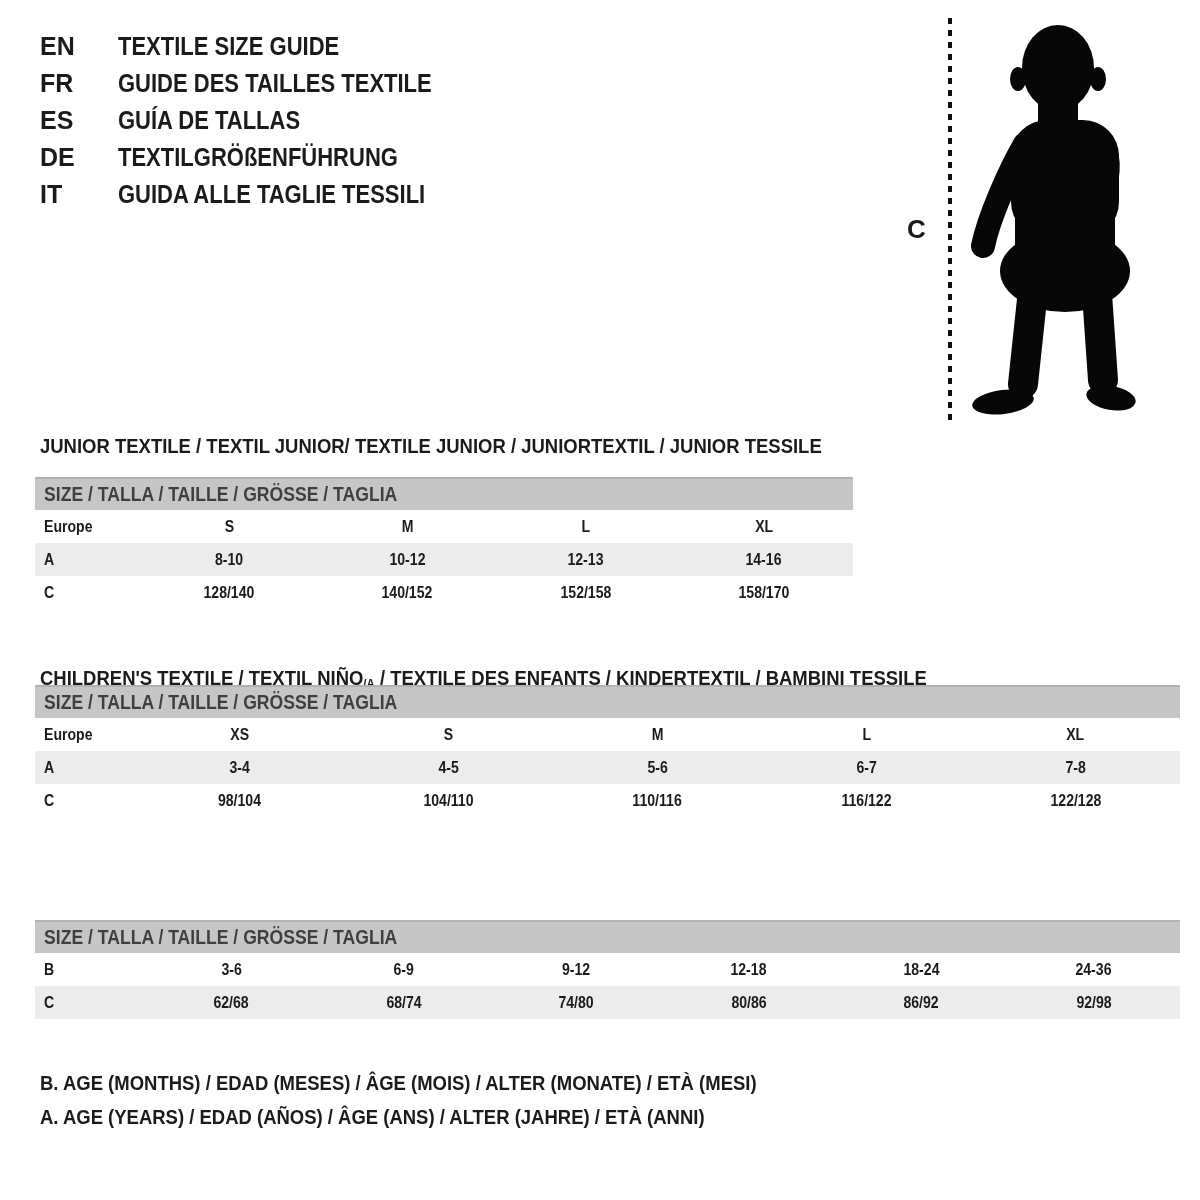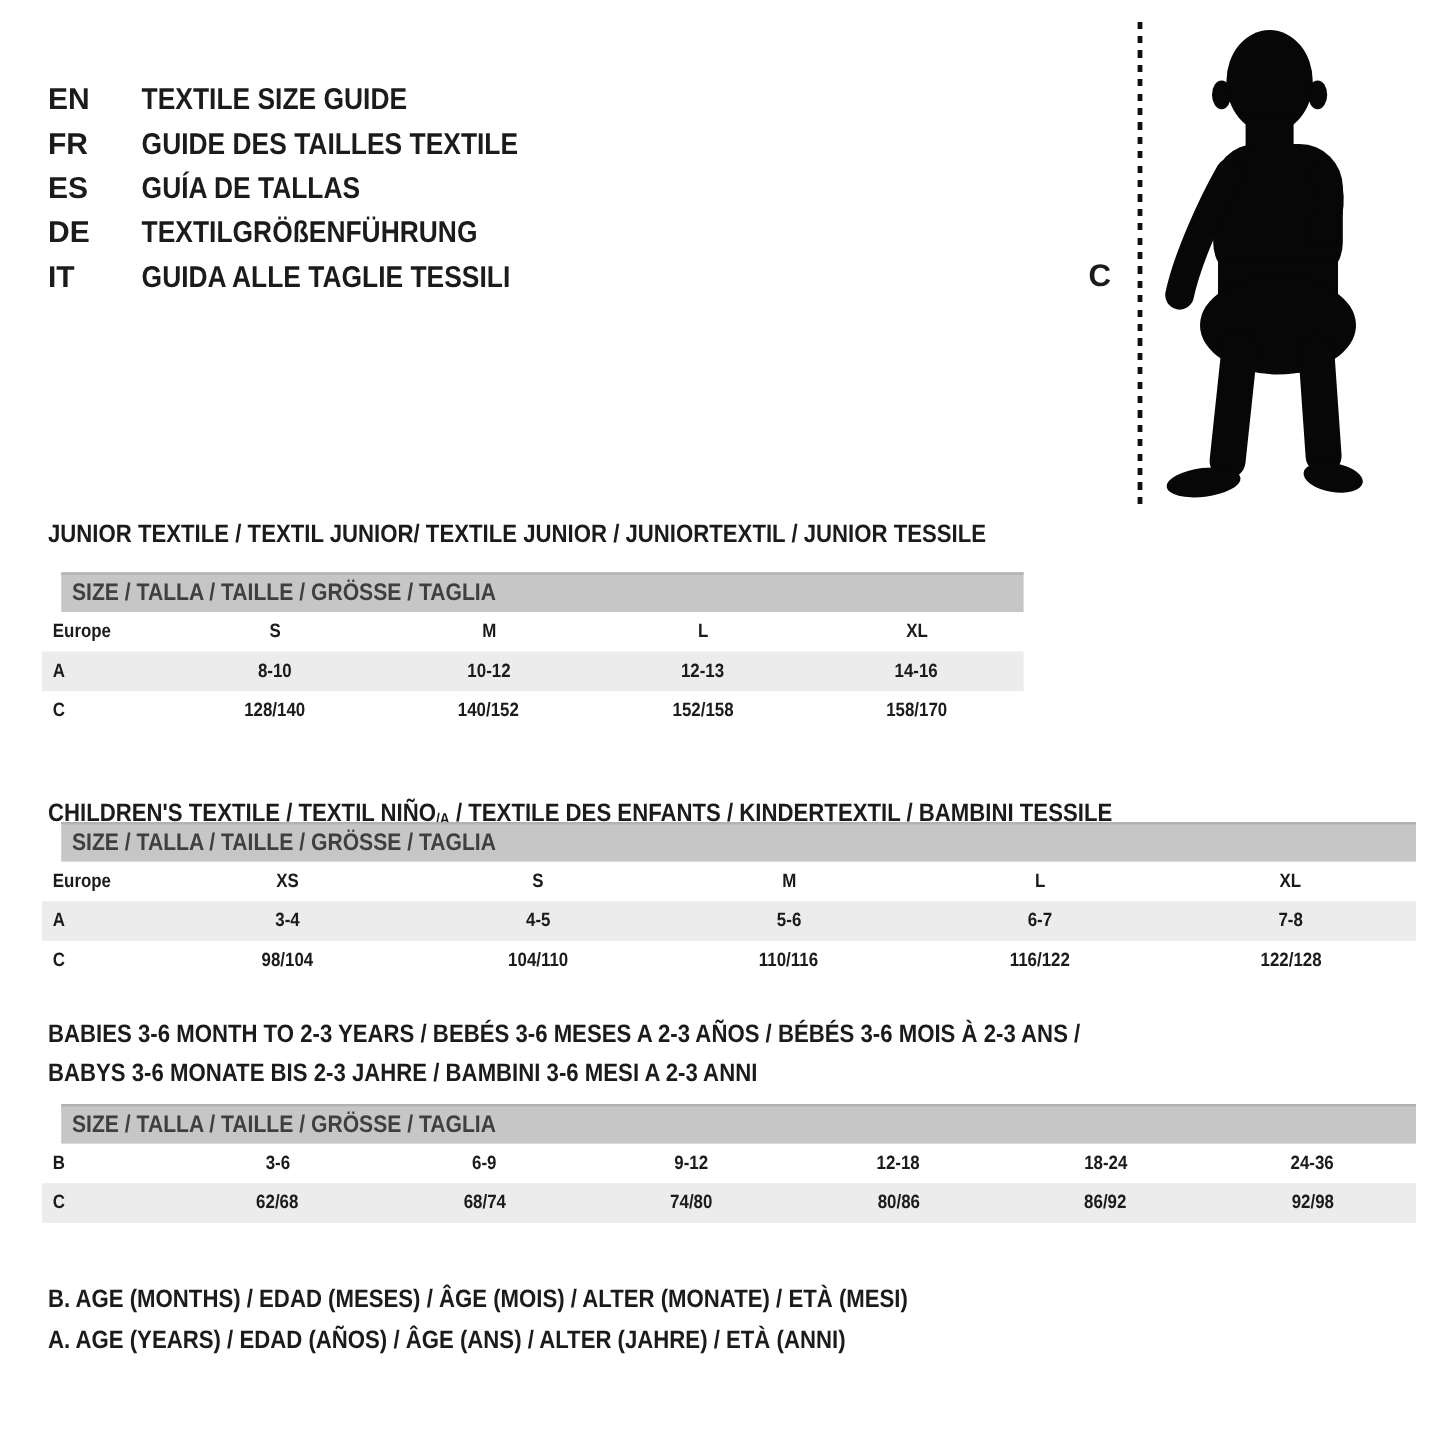--- a/index.html
+++ b/index.html
@@ -5,40 +5,40 @@
   html,body{margin:0;padding:0;background:#ffffff;}
   .canvas{
     position:relative;width:1200px;height:1200px;background:#ffffff;overflow:hidden;
     font-family:"Liberation Sans","DejaVu Sans",sans-serif;font-weight:700;color:#1b1b1b;
   }
   
   .cx{display:inline-block;transform:scaleX(0.88);transform-origin:0 50%;white-space:nowrap;}
   .cxc{display:inline-block;transform:scaleX(0.88);transform-origin:50% 50%;white-space:nowrap;}
 
   
-  .lang-block{position:absolute;left:40px;top:28px;font-size:25px;line-height:37px;margin-top:37px;}
+  .lang-block{position:absolute;left:40px;top:28px;font-size:25px;line-height:37px;}
   .lang-row{display:flex;}
   .lang-code{width:78px;}
 
   
   .figure{position:absolute;left:905px;top:12px;width:255px;height:415px;}
   .dash-line{position:absolute;left:43px;top:6px;width:4px;height:404px;
     background:repeating-linear-gradient(to bottom,#101010 0 6px,transparent 6px 12px);}
   .c-label{position:absolute;left:2px;top:202px;font-size:26px;}
   .toddler{position:absolute;left:60px;top:10px;}
 
   
   .sec-title{position:absolute;left:40px;font-size:21px;line-height:24px;}
   .sec-title.two-line{line-height:33px;}
   .sub{font-size:13px;vertical-align:-3px;}
 
   
   .table{position:absolute;left:35px;}
   .thead{height:33px;background:#c6c6c6;color:#3f3f3f;display:flex;align-items:center;
-    padding-left:9px;font-size:20px;border-top:2px solid #b2b2b2;box-sizing:border-box;margin-left:16px;}
+    padding-left:9px;font-size:20px;border-top:2px solid #b2b2b2;box-sizing:border-box;}
   .trow{height:33px;display:flex;align-items:center;font-size:16px;}
   .trow.shade{background:#ececec;}
   .tlabel{padding-left:9px;box-sizing:border-box;}
   .w105{width:105px;} .w100{width:100px;} .w110{width:110px;}
   .tcell{flex:1;display:flex;justify-content:center;}
 
   
   .legend{position:absolute;left:40px;top:1066px;font-size:21px;line-height:34px;}
 </style>
 </head>
@@ -201,24 +201,20 @@
         </div>
       <div class="tcell">
           <span class="cxc">116/122</span>
         </div>
       <div class="tcell">
           <span class="cxc">122/128</span>
         </div>
     </div>
   </div>
 
-  <div class="sec-title two-line" style="top:845px;">
-    <div><span class="cx">BABIES 3-6 MONTH TO 2-3 YEARS / BEBÉS 3-6 MESES A 2-3 AÑOS / BÉBÉS 3-6 MOIS À 2-3 ANS /</span></div>
-    <div><span class="cx">BABYS 3-6 MONATE BIS 2-3 JAHRE / BAMBINI 3-6 MESI A 2-3 ANNI</span></div>
-  </div>
   <div class="table" style="top:920px;width:1145px;">
     <div class="thead">
       <span class="cx">SIZE / TALLA / TAILLE / GRÖSSE / TAGLIA</span>
     </div>
     <div class="trow">
       <div class="tlabel w110"><span class="cx">B</span></div>
       <div class="tcell">
           <span class="cxc">3-6</span>
         </div>
       <div class="tcell">

